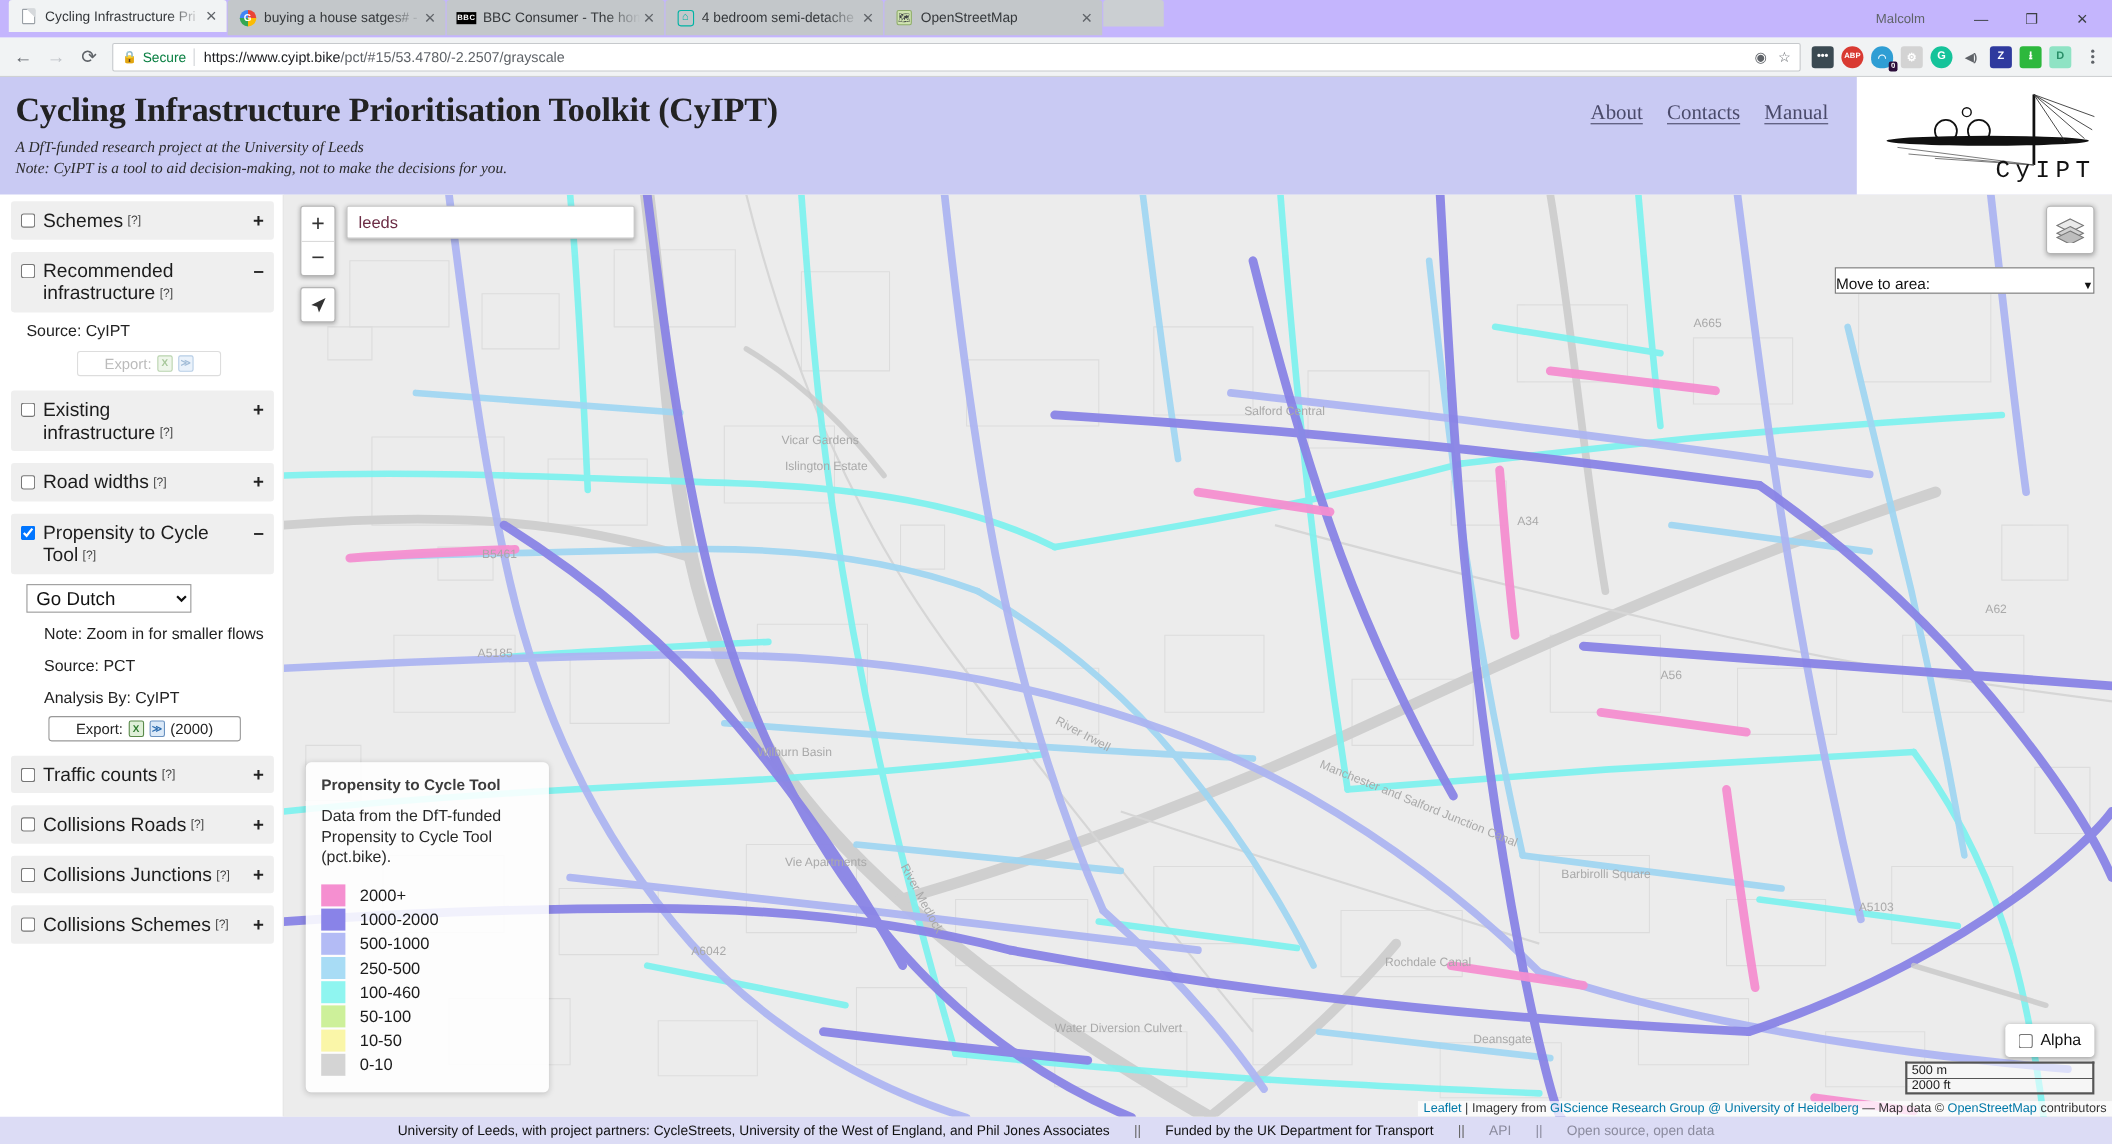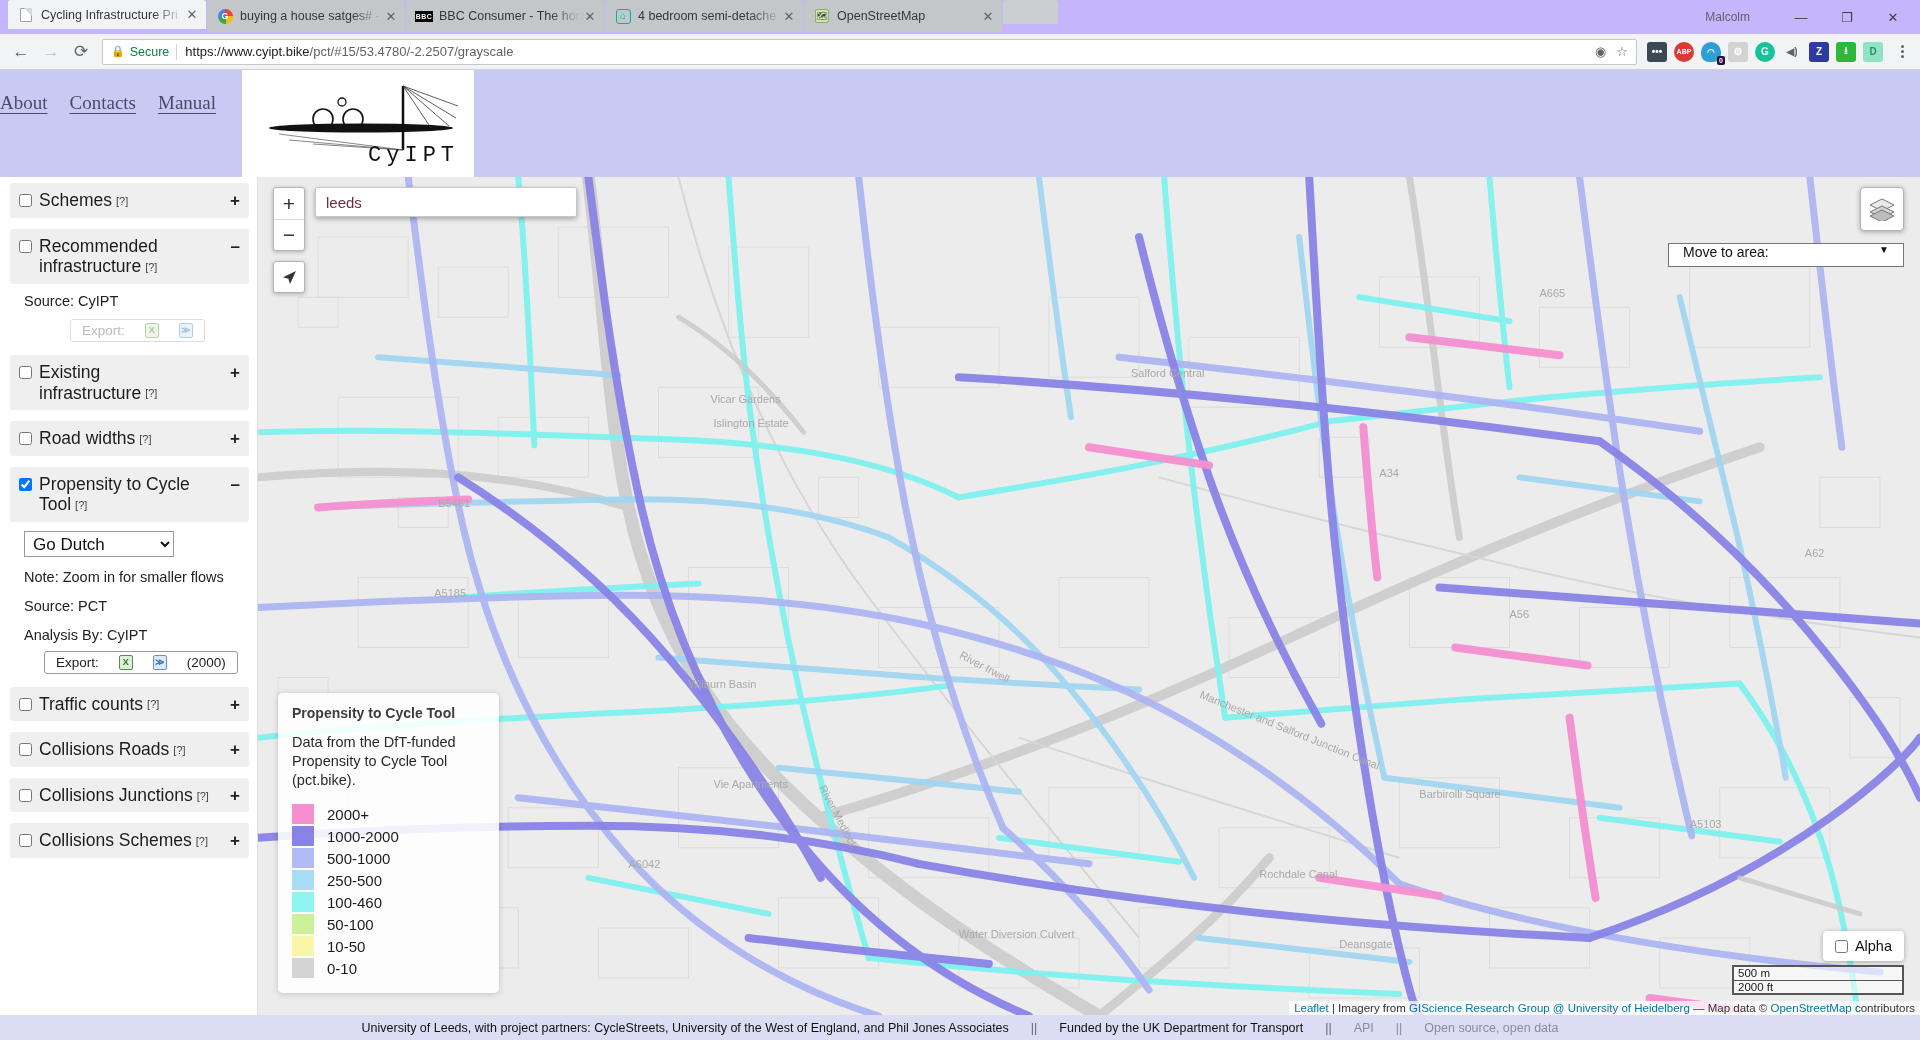--- a/index.html
+++ b/index.html
@@ -112,33 +112,33 @@
   }
   .panel-head input[type=checkbox] { margin-top: 4px; width:13px; height:13px; flex:0 0 13px; }
   .panel-title {
     font-size: 17.5px; color:#1d1d1d; line-height: 1.18; flex: 1 1 auto; padding-right: 22px;
   }
   .help-q { font-size: 11px; color:#444; vertical-align: middle; margin-left:4px; white-space:nowrap; }
   .toggle-ico { position:absolute; right:9px; top:9px; font-size:17px; color:#222; line-height:1; font-weight:bold; }
   .panel-body { padding: 9px 4px 2px 14px; }
   .src-line { font-size: 14.5px; color:#222; margin-bottom: 10px; }
   .export-box {
-    display:inline-flex; align-items:center; gap:20px; border:1px solid #ddd;
-    border-radius:3px; padding: 3px 11px; font-size:13.5px; color:#bbb; margin-left: 46px; justify-content: flex-end;
+    display:inline-flex; align-items:center; gap:5px; border:1px solid #ddd;
+    border-radius:3px; padding: 3px 24px; font-size:13.5px; color:#bbb; margin-left: 46px; justify-content: flex-end;
   }
   .export-box.solid { color:#222; border-color:#999; margin-left: 20px; }
   .xls-ico { width:14px; height:15px; background:#dff0d8; border:1px solid #5a8a4a; border-radius:2px; display:inline-flex; align-items:center; justify-content:center; color:#2d7a2d; font-size:9px; font-weight:bold; }
   .xls-ico.dim { background:#eef6ea; border-color:#b9d3ae; color:#a7c79a; }
   .geo-ico { width:14px; height:15px; background:#dbe9f8; border:1px solid #6a92c0; border-radius:2px; display:inline-flex; align-items:center; justify-content:center; color:#2b6cb0; font-size:9px; font-weight:bold; }
   .geo-ico.dim { background:#eaf2fb; border-color:#b6cde6; color:#a3bdd8; }
   .pct-select {
     width: 150px; height: 26px; font-size: 17px; padding: 2px 4px;
     border: 1px solid #999; background:#fff; color:#111; font-family:"Liberation Sans", sans-serif;
   }
-  .note-line { font-size: 14.5px; color:#222; line-height:1.25; margin: 11px 0 0 0; }
+  .note-line { font-size: 14.5px; color:#222; line-height:1.25; margin: 11px 0 0 16px; }
 
   
   .map-area { flex: 1 1 auto; position: relative; overflow: hidden; background:#e9e9e9; }
   .map-canvas { position:absolute; inset:0; }
 
   .zoom-ctl {
     position:absolute; left: 15px; top: 10px; width: 32px;
     background:#fff; border: 1px solid #b5b5b5; border-radius: 3px; overflow:hidden;
     box-shadow: 0 1px 4px rgba(0,0,0,.28);
   }
@@ -156,21 +156,21 @@
     font-size:15px; color:#6b2b44; box-shadow: 0 2px 5px rgba(0,0,0,.3);
   }
   .layers-ctl {
     position:absolute; right: 16px; top: 10px; width:44px; height:44px;
     background:#fff; border:1px solid #b5b5b5; border-radius:4px;
     display:flex; align-items:center; justify-content:center; box-shadow:0 1px 5px rgba(0,0,0,.3);
   }
   .moveto {
     position:absolute; right: 16px; top: 66px; width: 236px; height: 24px;
     background:#fff; border:1px solid #767676; font-size:14px; color:#111;
-    display:flex; align-items:flex-start; padding: 0 14px; font-family:"Liberation Sans", sans-serif;
+    display:flex; align-items:flex-end; padding: 0 0; font-family:"Liberation Sans", sans-serif;
   }
   .moveto .caret { margin-left:auto; font-size:10px; }
 
   .legend {
     position:absolute; left: 20px; bottom: 22px; width: 221px;
     background: rgba(255,255,255,0.88); border-radius: 5px; padding: 12px 14px 14px 14px;
     box-shadow: 0 1px 6px rgba(0,0,0,.18);
   }
   .legend-title { font-size:14px; font-weight:bold; color:#3c3c3c; margin-bottom: 12px; }
   .legend-desc { font-size:14.5px; color:#2a2a2a; line-height:1.32; margin-bottom: 13px; }
@@ -285,20 +285,25 @@
           <i></i>
           <i></i>
           <i></i>
         </span>
     </div>
   </div>
 
   <div class="page">
 
     <div class="site-header">
+      <div class="hdr-left">
+        <div class="site-title">Cycling Infrastructure Prioritisation Toolkit (CyIPT)</div>
+        <div class="site-sub">A DfT-funded research project at the University of Leeds</div>
+        <div class="site-sub">Note: CyIPT is a tool to aid decision-making, not to make the decisions for you.</div>
+      </div>
       <div class="hdr-nav">
         <a href="#">About</a>
         <a href="#">Contacts</a>
         <a href="#">Manual</a>
       </div>
       <div class="logo-box">
         <div class="logo-wrap">
           <svg width="210" height="92" viewBox="0 0 210 92">
             <ellipse cx="108" cy="50" rx="92" ry="4.5" fill="#111"></ellipse>
             <line x1="150" y1="8" x2="150" y2="72" stroke="#111" stroke-width="2.5"></line>

